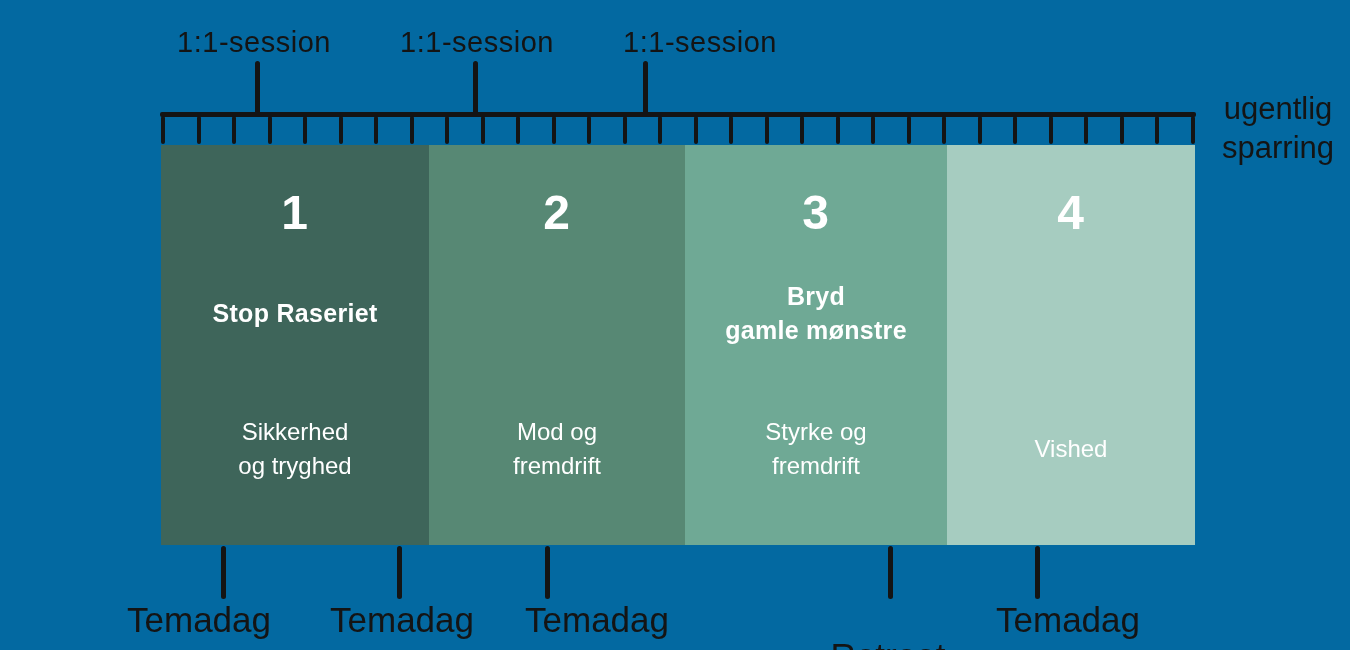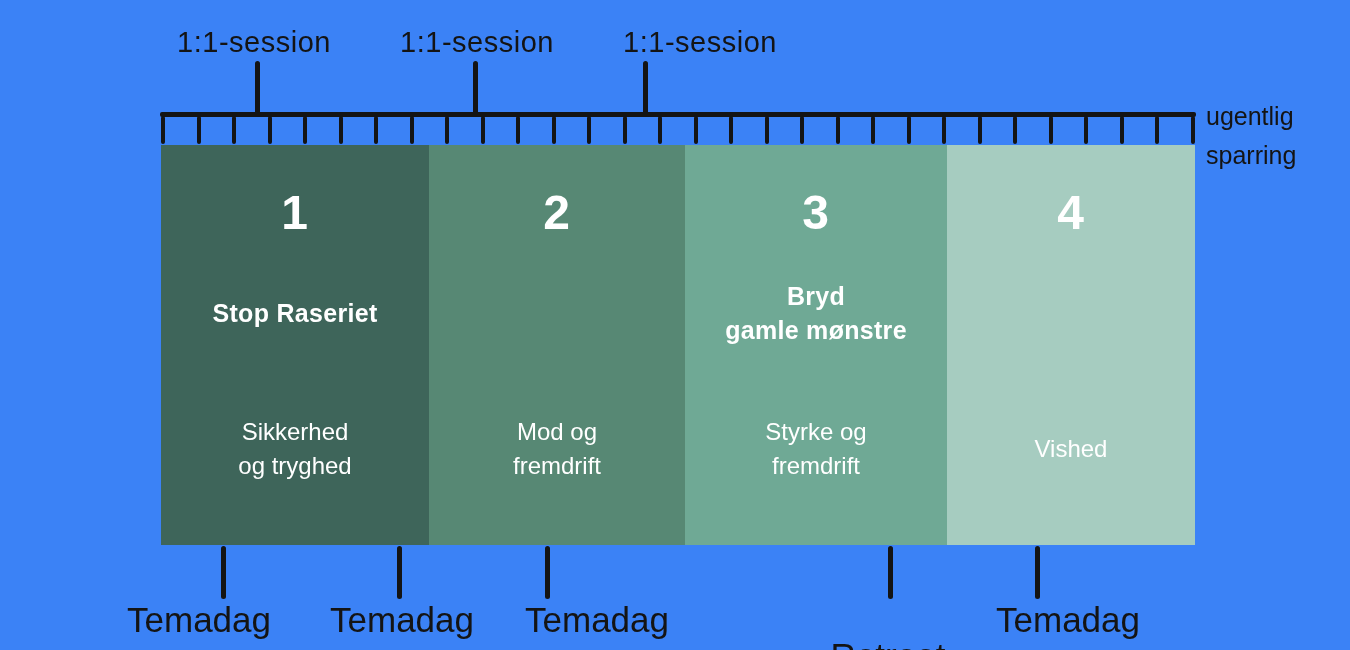--- a/index.html
+++ b/index.html
@@ -1,20 +1,20 @@
 <!DOCTYPE html>
 <html><head>
 <meta charset="utf-8">
 <style>
   html, body { margin: 0; padding: 0; background: #ffffff; }
   .canvas {
     position: relative;
     width: 1350px;
     height: 650px;
-    background: #3b82f6;
+    background: #0369a1;
     overflow: hidden;
     font-family: "Liberation Sans", sans-serif;
     color: #141414;
   }
 
   
   .session-label {
     position: absolute;
     top: 26px;
     transform: translateX(-50%);
@@ -53,24 +53,24 @@
   }
   .tick {
     width: 4px;
     height: 28px;
     background: #141414;
     border-radius: 2px;
   }
   .unit-label {
     position: absolute;
     left: 1206px;
-    top: 97px;
+    top: 89px;
     width: 144px;
-    text-align: left;
-    font-size: 25px;
+    text-align: center;
+    font-size: 31px;
     line-height: 39px;
     white-space: pre-line;
     color: #141414;
   }
 
   
   .phase-row {
     position: absolute;
     left: 161px;
     top: 145px;

